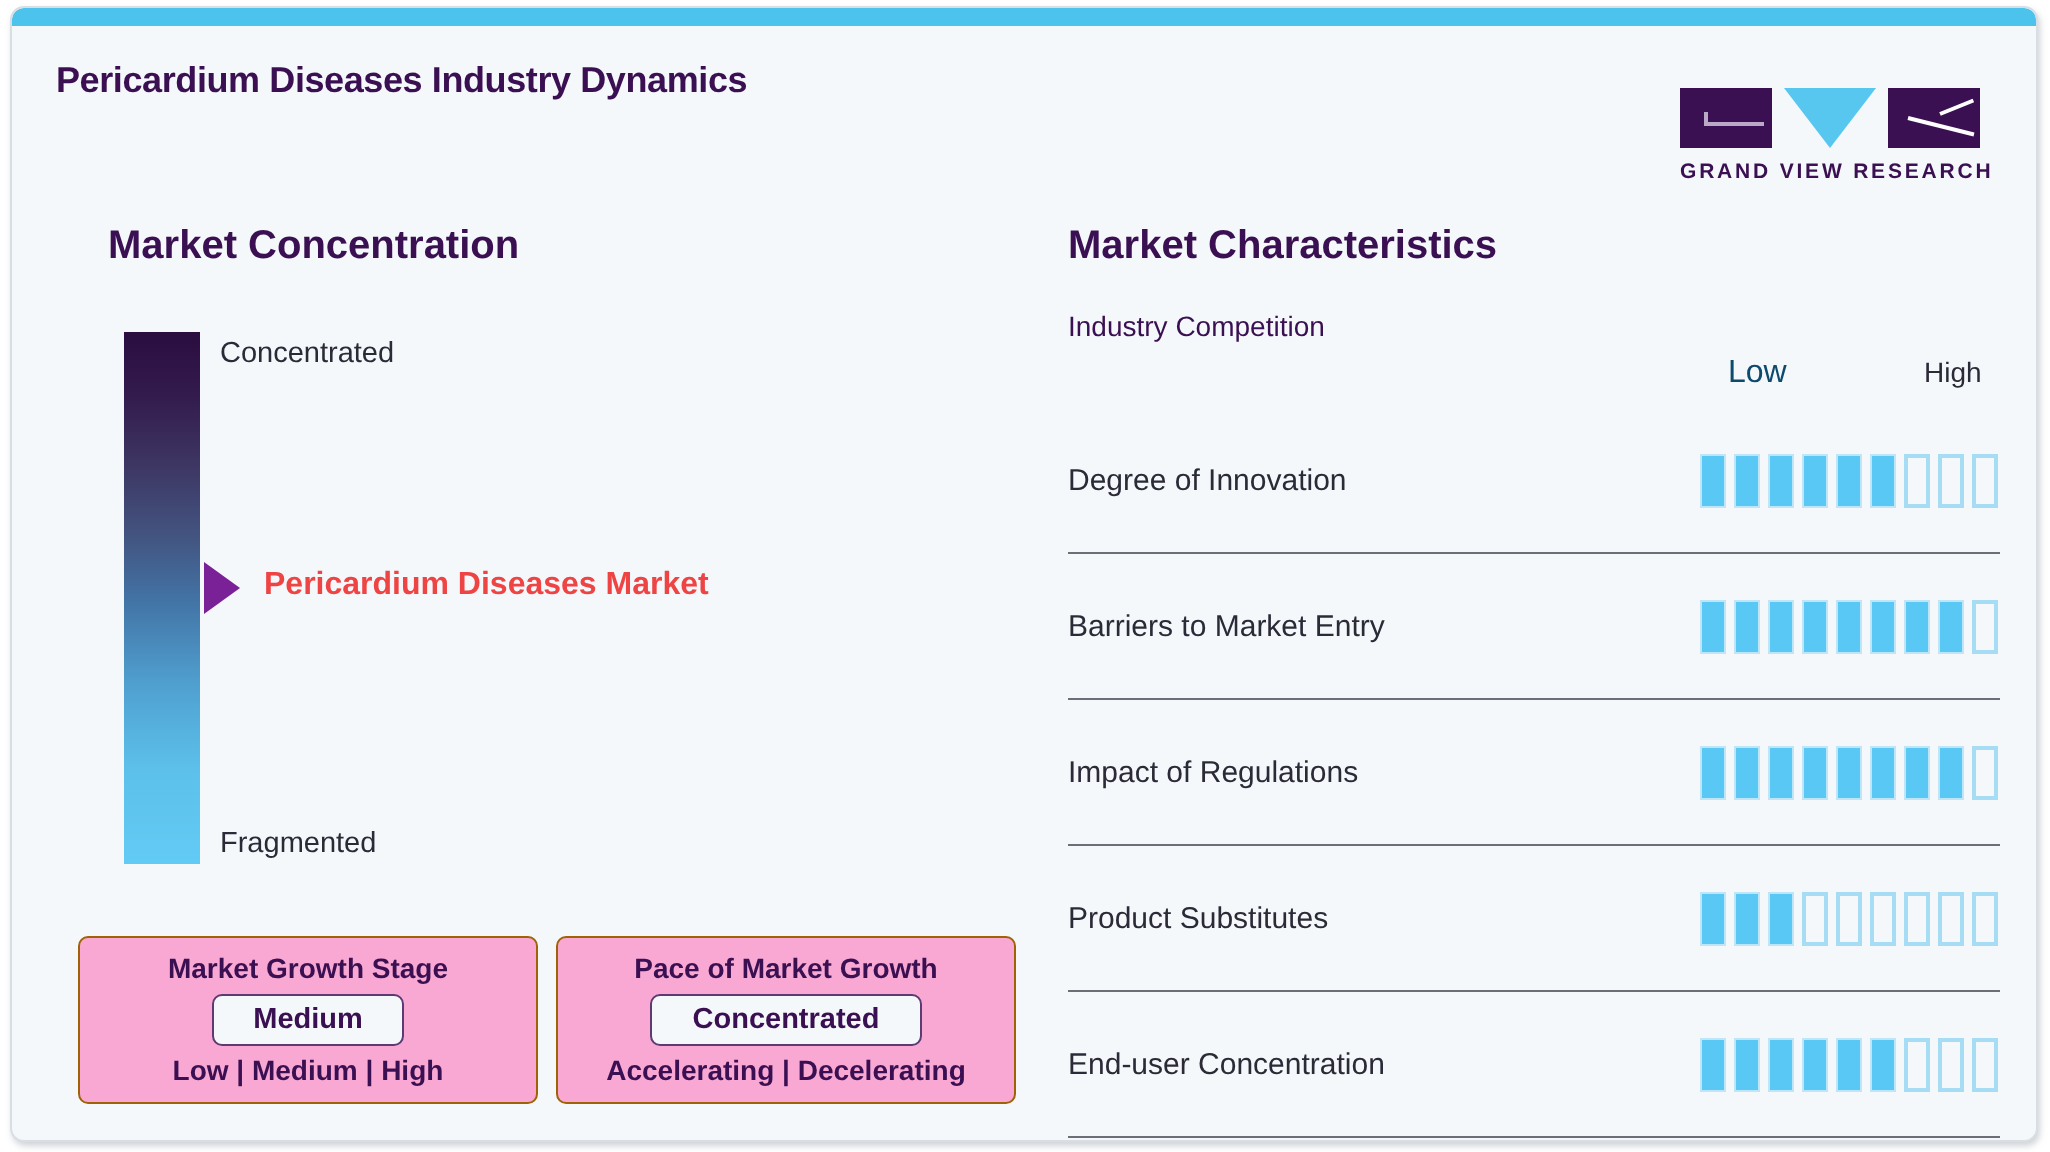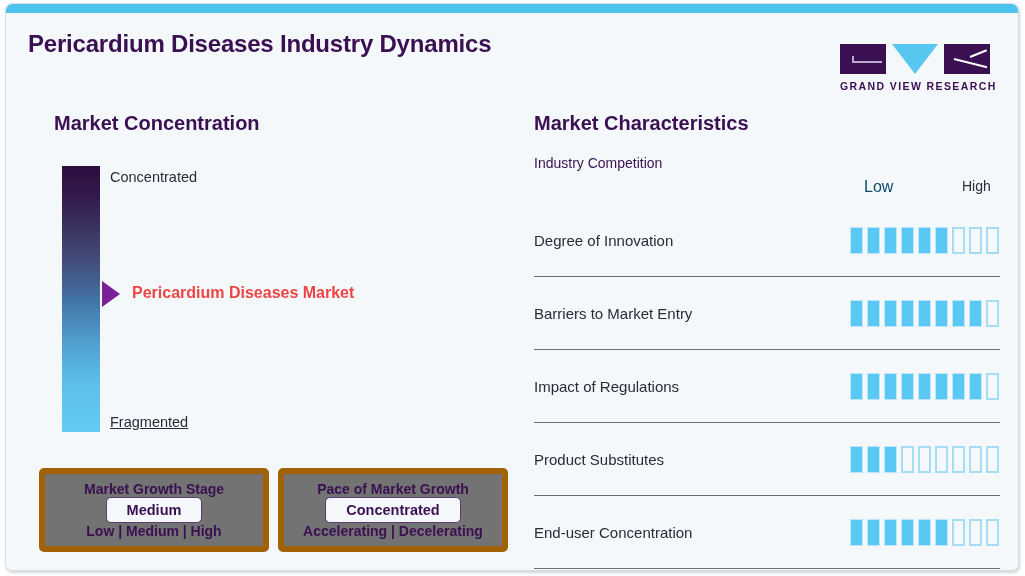--- a/index.html
+++ b/index.html
@@ -35,21 +35,21 @@
     background: #4cc3ec;
     border-top-left-radius: 6px;
     border-top-right-radius: 6px;
   }
 
   
   #page-title {
     position: absolute;
     left: 22px;
     top: 26px;
-    font-size: 24px;
+    font-size: 18px;
     font-weight: bold;
     color: #3b1052;
     letter-spacing: -0.2px;
     white-space: nowrap;
   }
 
   #brand-logo {
     position: absolute;
     right: 28px;
     top: 40px;
@@ -160,21 +160,20 @@
     top: 3px;
     font-size: 14.5px;
     color: #2b2b38;
   }
   #label-fragmented {
     position: absolute;
     left: 56px;
     top: 248px;
     font-size: 14.5px;
     color: #2b2b38;
-    text-decoration: underline;
   }
   #market-position-marker {
     position: absolute;
     left: 48px;
     top: 126px;
   }
   #marker-triangle {
     position: absolute;
     left: 0;
     top: 0;
@@ -198,23 +197,23 @@
   #stage-boxes {
     position: absolute;
     left: 33px;
     top: 464px;
     display: flex;
     gap: 9px;
   }
   .stage-box {
     width: 230px;
     height: 84px;
-    border: 6px solid #a16207;
+    border: 1px solid #a16207;
     border-radius: 5px;
-    background: #737373;
+    background: #f9a8d4;
     display: flex;
     flex-direction: column;
     align-items: center;
     justify-content: space-between;
     padding: 7px 0 8px 0;
     box-sizing: border-box;
   }
   .stage-title {
     font-size: 14px;
     font-weight: bold;

